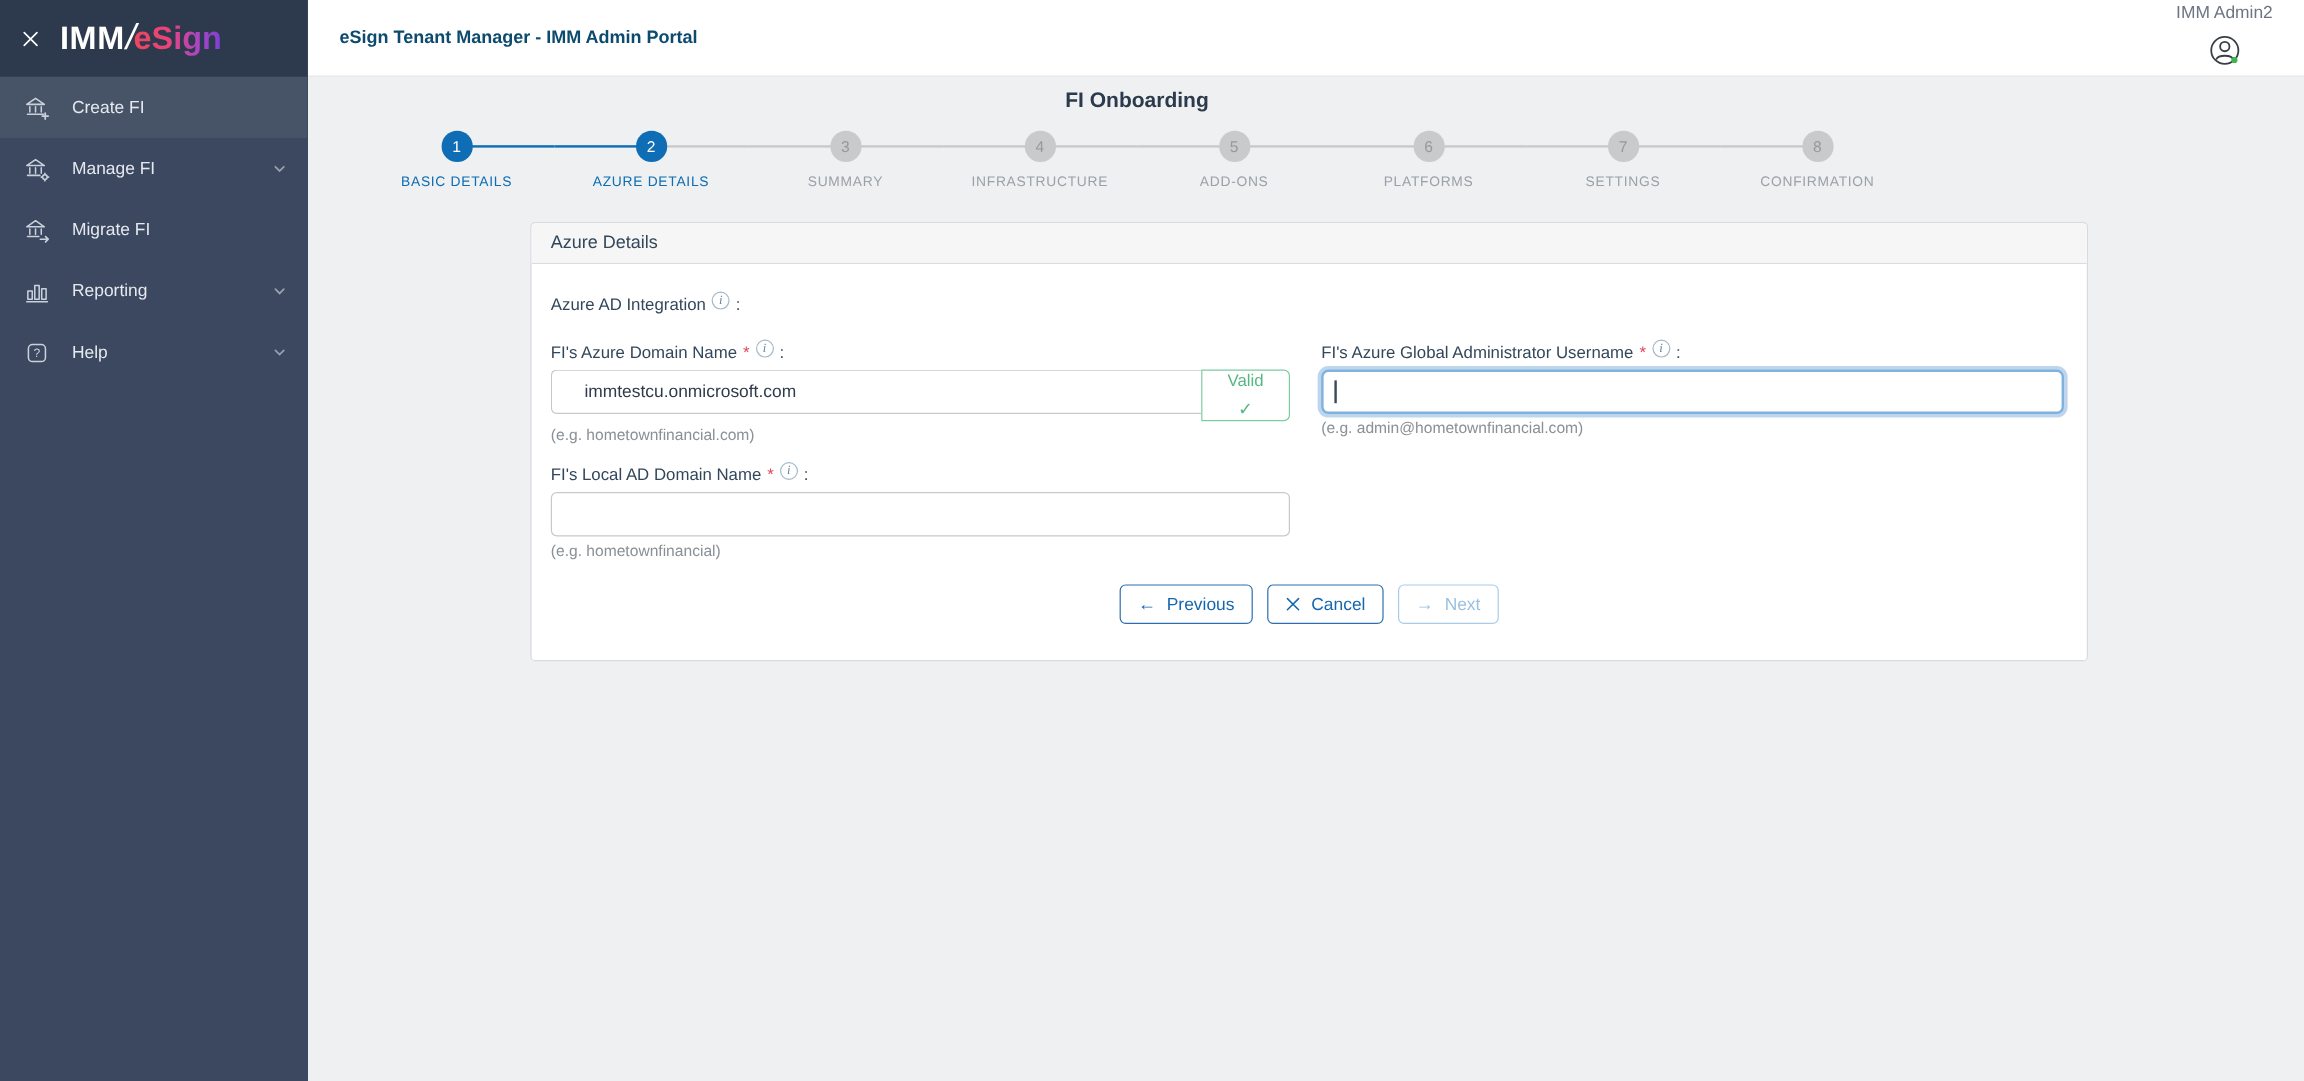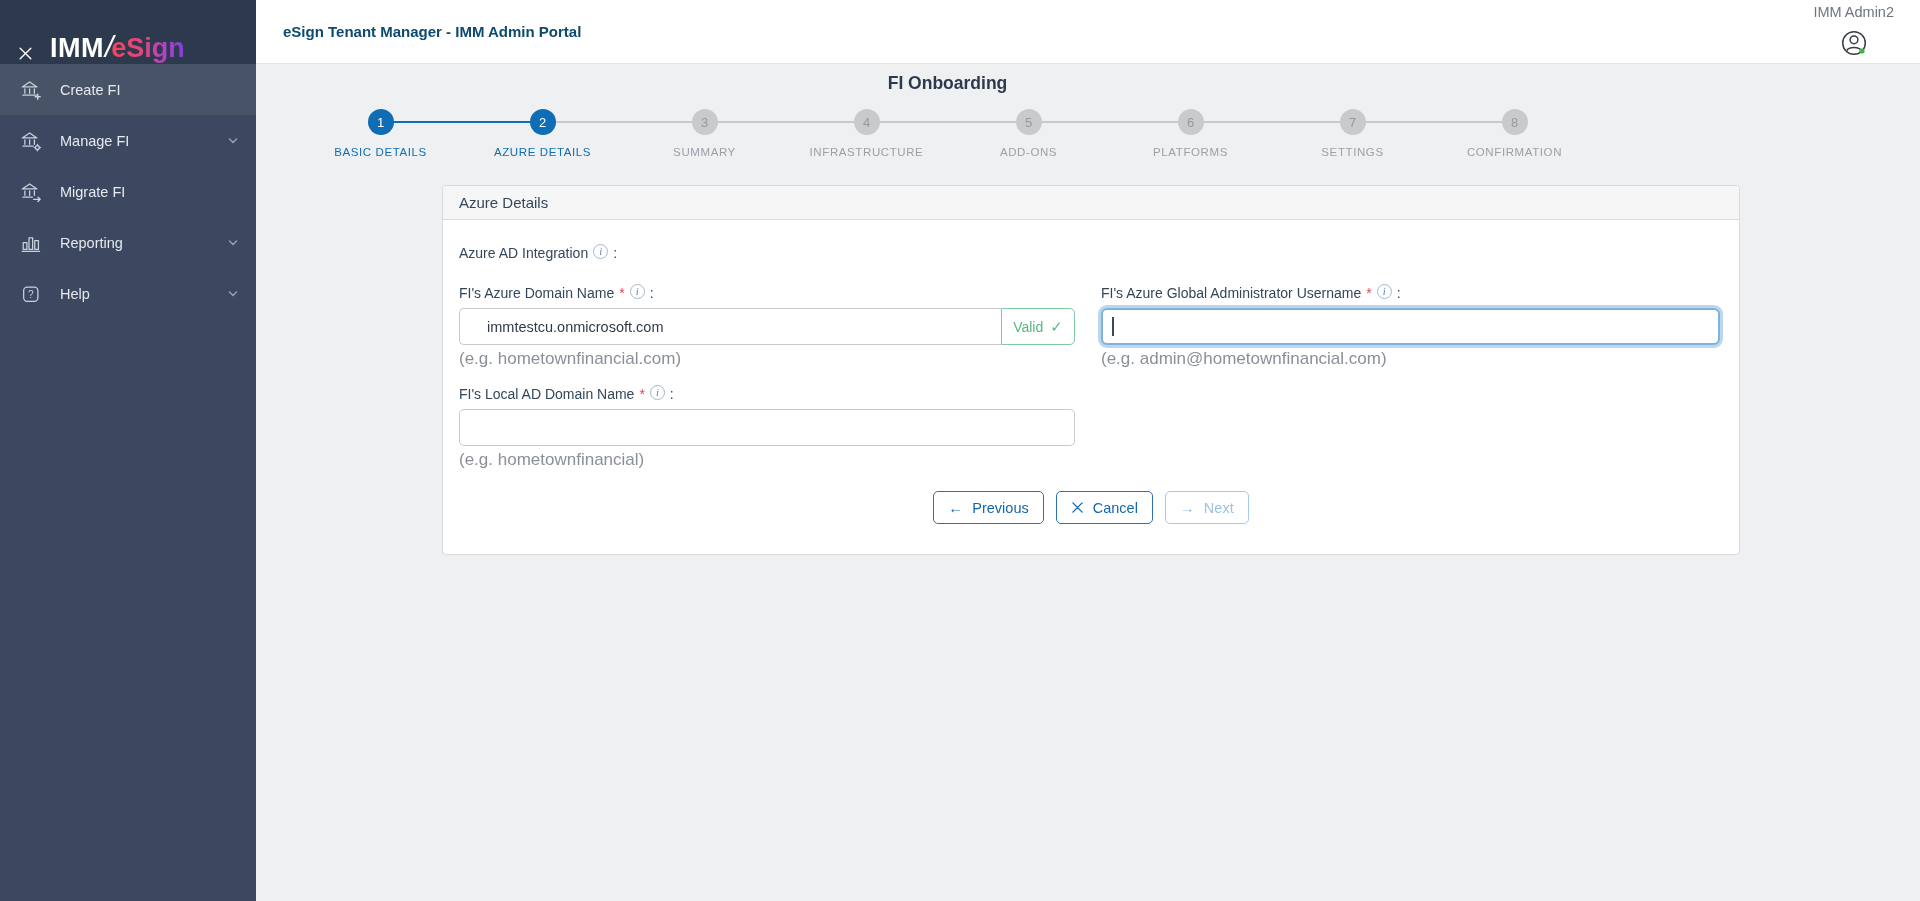--- a/index.html
+++ b/index.html
@@ -1,20 +1,20 @@
 <!DOCTYPE html>
 <html><head>
 <meta charset="utf-8">
 <style>
   * { margin:0; padding:0; box-sizing:border-box; }
   html,body { width:1920px; height:901px; overflow:hidden; font-family:"Liberation Sans", sans-serif; background:#eef0f1; }
 
   
   .sidebar { position:fixed; left:0; top:0; bottom:0; width:256px; background:#3b4860; z-index:10; }
-  .logo-band { height:64px; background:#2d3a4e; display:flex; align-items:flex-end; padding:0 14px; gap:14px; }
+  .logo-band { height:64px; background:#2d3a4e; display:flex; align-items:center; padding:0 14px; gap:14px; }
   .close-x { width:22px; height:22px; display:flex; align-items:center; justify-content:center; cursor:pointer; }
   .logo { display:flex; align-items:baseline; cursor:pointer; }
   .logo .imm { color:#ffffff; font-weight:bold; font-size:27px; letter-spacing:.5px; }
   .logo .slash { color:#ffffff; font-size:30px; font-weight:300; font-style:italic; margin:0 -2px 0 1px; }
   .logo .esign { font-weight:bold; font-size:27px; background:linear-gradient(90deg,#f0455e 0%,#e8447c 40%,#a845c8 75%,#7e3fd4 100%); -webkit-background-clip:text; background-clip:text; color:transparent; }
   .nav { display:flex; flex-direction:column; }
   .nav-item { height:51px; display:flex; align-items:center; padding:0 16px 0 20px; gap:18px; color:#e6e9ee; font-size:14.5px; cursor:pointer; }
   .nav-item.active { background:#475468; }
   .nav-item .nicon { color:#c9d1dc; display:flex; align-items:center; }
   .nav-item .chev { margin-left:auto; display:flex; align-items:center; }
@@ -38,43 +38,43 @@
   .circle { position:relative; z-index:1; width:26px; height:26px; border-radius:50%; background:#c9cacc; color:#97999c; font-size:13px; display:flex; align-items:center; justify-content:center; }
   .step.done .circle, .step.active .circle { background:#0e6db4; color:#ffffff; }
   .slabel { margin-top:11px; font-size:11.5px; font-weight:500; letter-spacing:.6px; color:#9ba1a9; white-space:nowrap; }
   .step.done .slabel, .step.active .slabel { color:#0e6db4; }
 
   
   .card { margin:27px 0 0 186px; width:1298px; background:#ffffff; border:1px solid #d8dadd; border-radius:4px; }
   .card-header { background:#f6f6f7; border-bottom:1px solid #d9dbde; border-radius:4px 4px 0 0; padding:8px 16px; font-size:15px; color:#33475b; }
   .card-body { padding:25px 16px 30px; }
 
-  .field-label { font-size:14px; color:#33475b; display:flex; align-items:center; gap:5px; }
+  .field-label { font-size:14px; color:#33475b; display:flex; align-items:flex-start; gap:5px; }
   .req { color:#e0455a; font-size:14px; }
   .info-icon { width:15px; height:15px; border:1px solid #a4b9cb; border-radius:50%; display:inline-flex; align-items:center; justify-content:center; font-family:"Liberation Serif",serif; font-style:italic; font-size:10.5px; color:#60809c; position:relative; top:-2px; }
 
   .toggle-row { display:flex; align-items:center; }
   .toggle-row .field-label { width:257px; }
   .btn-group { width:360px; height:31px; display:flex; border:1px solid #2a6db6; border-radius:4px; overflow:hidden; background:#fff; }
   .btn-group .opt { display:flex; align-items:center; justify-content:center; font-size:13.5px; cursor:pointer; }
   .btn-group .opt.off { width:47%; background:#ffffff; color:#33475b; }
   .btn-group .opt.on { width:53%; background:#2e79bc; color:#ffffff; }
 
   .grid2 { display:grid; grid-template-columns:616px 619px; column-gap:26px; margin-top:24px; }
   .field { display:flex; flex-direction:column; }
   .input-wrap { margin-top:7px; position:relative; }
   .txt-input { width:100%; height:37px; border:1px solid #c6c9cd; border-radius:5px; padding:0 11px; font-size:14.5px; color:#2f3b4a; font-family:inherit; background:#fff; outline:none; }
   .input-group { display:flex; }
   .input-group .txt-input { flex:1; border-radius:5px 0 0 5px; border-right:none;padding-left:27px; }
-  .valid-badge { width:74px; border:1px solid #7fcba4; border-radius:0 5px 5px 0; display:flex; align-items:center; justify-content:center; gap:7px; color:#57b783; font-size:14px; background:#fff; }
+  .valid-badge { width:74px; border:1px solid #7fcba4; border-radius:0 5px 5px 0; display:flex; align-items:center; justify-content:center; gap:7px; color:#57b783; font-size:14px; background:#fff;flex-direction:column; }
   .valid-badge .check { font-size:15px; }
   .txt-input.focused { border:2px solid #7fb3de; box-shadow:0 0 0 3px rgba(110,165,215,.45); border-radius:6px; }
   .caret { position:absolute; left:11px; top:9px; width:1.5px; height:19px; background:#3a4a5a; animation:blink 1s steps(2) infinite; }
   @keyframes blink { 50% { opacity:0; } }
-  .hint { margin-top:4px; font-size:17px; color:#8a9097; }
+  .hint { margin-top:4px; font-size:13px; color:#8a9097; }
   .error-text { margin-top:9px; font-size:13px; color:#df4a57; }
 
   .actions { margin-top:21px; display:flex; justify-content:center; gap:12px; }
   .btn { display:inline-flex; align-items:center; gap:9px; padding:7px 14px; background:#ffffff; border:1px solid #2d6fb2; border-radius:5px; color:#1467af; font-size:14.5px; cursor:pointer; font-family:inherit; }
   .btn .arrow { font-size:15px; }
   .btn.disabled { border-color:#a9cbe8; color:#9bc0e0; cursor:default; }
 </style>
 </head>
 <body>
 

